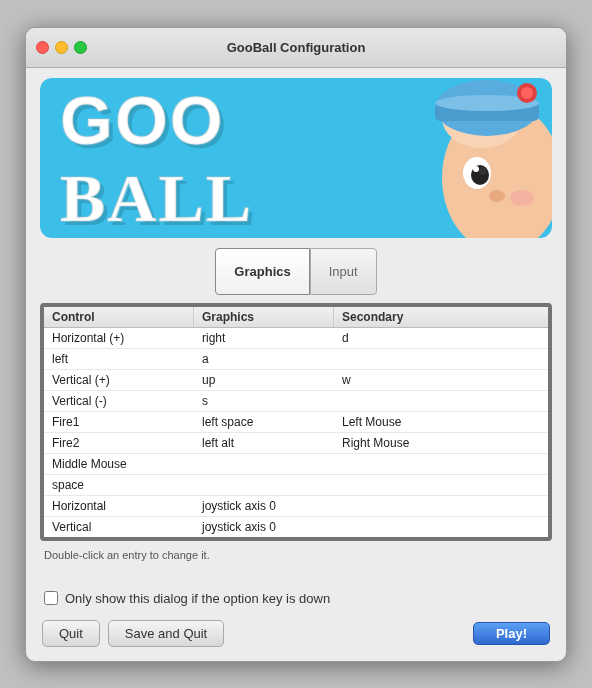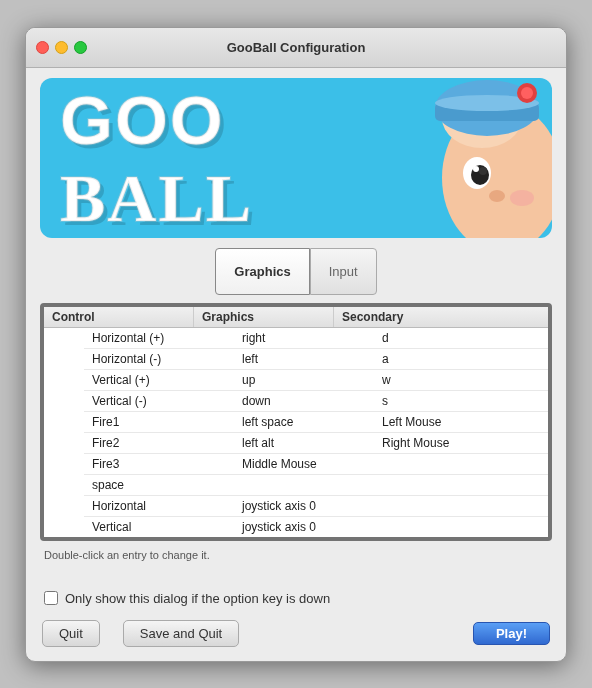--- a/index.html
+++ b/index.html
@@ -169,21 +169,20 @@
     }
 
     .table-header-cell:last-child {
       border-right: none;
     }
 
     .table-row {
       display: grid;
       grid-template-columns: 150px 140px 1fr;
       border-bottom: 1px solid #e8e8e8;
-      margin-left: 40px;
     }
 
     .table-row:last-child {
       border-bottom: none;
     }
 
     .table-cell {
       padding: 3px 8px;
       font-size: 12px;
       color: #222;
@@ -215,21 +214,21 @@
 
     .button-row {
       display: flex;
       justify-content: space-between;
       align-items: center;
       padding: 0 2px;
     }
 
     .btn-left-group {
       display: flex;
-      gap: 23px;
+      gap: 8px;
     }
 
     .btn {
       padding: 5px 16px;
       border-radius: 5px;
       border: 1px solid #aaa;
       background: linear-gradient(to bottom, #f5f5f5, #d8d8d8);
       font-size: 13px;
       color: #333;
       cursor: pointer;
@@ -301,46 +300,43 @@
         <div class="table-header-cell">Secondary</div>
       </div>
       <div id="table-body">
 
       <div class="table-row">
             <div class="table-cell">Horizontal (+)</div>
             <div class="table-cell">right</div>
             <div class="table-cell">d</div>
           </div>
           <div class="table-row">
-            <div class="table-cell">Horizontal (-)</div>
             <div class="table-cell">left</div>
             <div class="table-cell">a</div>
           </div>
           <div class="table-row">
             <div class="table-cell">Vertical (+)</div>
             <div class="table-cell">up</div>
             <div class="table-cell">w</div>
           </div>
           <div class="table-row">
             <div class="table-cell">Vertical (-)</div>
-            <div class="table-cell">down</div>
             <div class="table-cell">s</div>
           </div>
           <div class="table-row">
             <div class="table-cell">Fire1</div>
             <div class="table-cell">left space</div>
             <div class="table-cell">Left Mouse</div>
           </div>
           <div class="table-row">
             <div class="table-cell">Fire2</div>
             <div class="table-cell">left alt</div>
             <div class="table-cell">Right Mouse</div>
           </div>
           <div class="table-row">
-            <div class="table-cell">Fire3</div>
             <div class="table-cell">Middle Mouse</div>
           </div>
           <div class="table-row">
             <div class="table-cell">space</div>
             <div class="table-cell"></div>
           </div>
           <div class="table-row">
             <div class="table-cell">Horizontal</div>
             <div class="table-cell">joystick axis 0</div>
             <div class="table-cell"></div>

